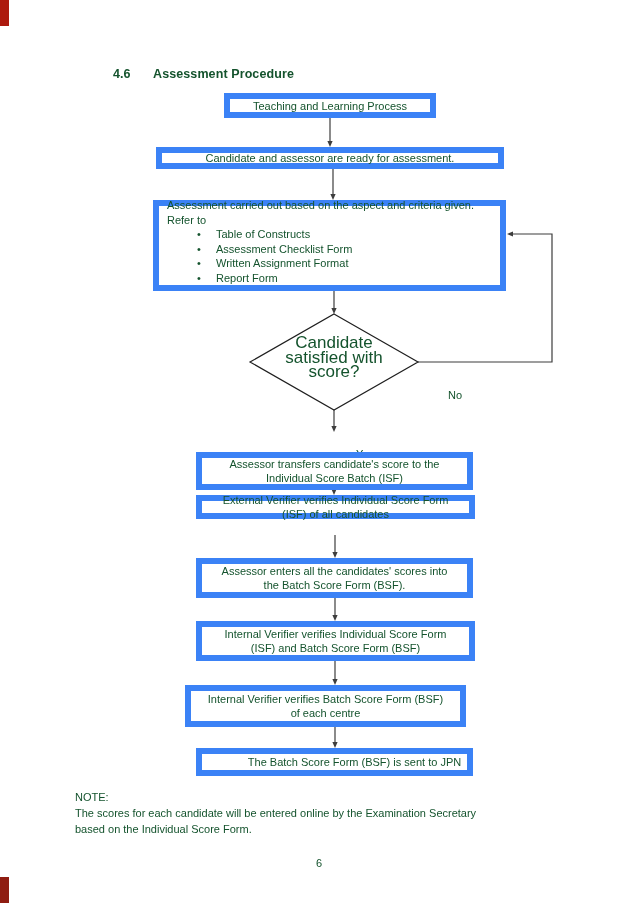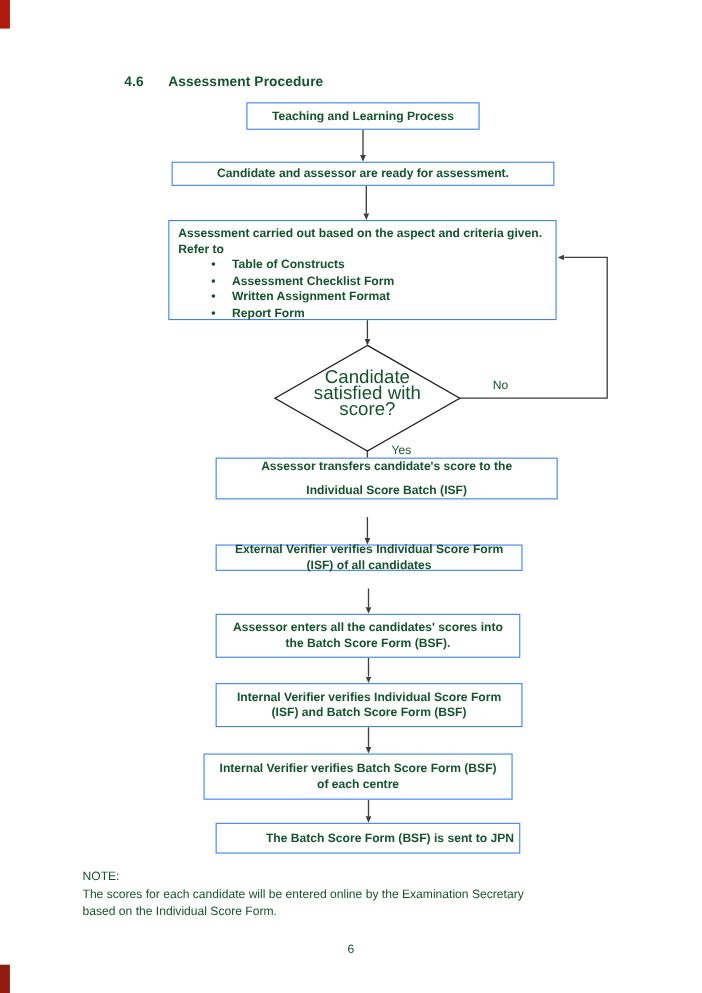--- a/index.html
+++ b/index.html
@@ -12,36 +12,35 @@
     overflow:hidden;
   }
   .edge-mark{position:absolute;left:0;width:9px;height:26px;}
   .edge-mark.top{top:0;background:#ad1a0e;}
   .edge-mark.bottom{top:877px;background:#8f1d12;}
   .heading{position:absolute;top:67px;left:113px;font-size:12.5px;font-weight:bold;letter-spacing:0.1px;}
   .heading .hnum{display:inline-block;width:40px;}
   svg.connectors{position:absolute;left:0;top:0;width:638px;height:903px;pointer-events:none;}
   .fbox{
     position:absolute;
-    border:1px solid #3b82f6;
+    border:6px solid #3b82f6;
     background:#ffffff;
     display:flex;flex-direction:column;align-items:center;justify-content:center;
     font-size:11px;line-height:14px;text-align:center;
     box-sizing:border-box;
-    font-weight:bold;
   }
   .fbox .line{white-space:nowrap;}
   .fbox.refer{align-items:flex-start;justify-content:flex-start;text-align:left;padding:4px 6px 0 8px;line-height:14.5px;}
   .bullet-row{display:flex;padding-left:30px;}
   .bullet-marker{display:inline-block;width:19px;}
   .decision-text{
     position:absolute;left:264px;top:336px;width:140px;
     font-size:17px;line-height:14.5px;text-align:center;
   }
-  .branch-label{position:absolute;font-size:11px;}
+  .branch-label{position:absolute;font-size:11px;margin-top:44px;}
   .branch-label.yes{left:356px;top:404px;}
   .branch-label.no{left:448px;top:345px;}
   .note{position:absolute;left:75px;top:789px;font-size:11px;line-height:16px;display:flex;flex-direction:column;}
   .note .note-label{display:inline-block;width:43px;}
   .page-number{position:absolute;left:0;top:857px;width:100%;text-align:center;font-size:11px;}
 </style>
 </head>
 <body>
 
 <div class="page">
@@ -75,21 +74,21 @@
   </svg>
 
   <div class="fbox" style="left:224px;top:93px;width:212px;height:25px;">
     <div class="line">Teaching and Learning Process</div>
   </div>
 
   <div class="fbox" style="left:156px;top:147px;width:348px;height:22px;">
     <div class="line">Candidate and assessor are ready for assessment.</div>
   </div>
 
-  <div class="fbox refer" style="left:153px;top:200px;width:353px;height:91px;">
+  <div class="fbox refer" style="left:153px;top:200px;width:353px;height:91px;justify-content:flex-end;">
     <div class="line">Assessment carried out based on the aspect and criteria given.</div>
     <div class="line">Refer to</div>
     <div class="bullet-row">
       <span class="bullet-marker">•</span>
       <span class="line">Table of Constructs</span>
     </div>
     <div class="bullet-row">
       <span class="bullet-marker">•</span>
       <span class="line">Assessment Checklist Form</span>
     </div>
@@ -105,21 +104,21 @@
 
   <div class="decision-text">
     <div class="line">Candidate</div>
     <div class="line">satisfied with</div>
     <div class="line">score?</div>
   </div>
 
   <div class="branch-label no">No</div>
   <div class="branch-label yes">Yes</div>
 
-  <div class="fbox" style="left:196px;top:416px;width:311px;height:38px;justify-content:space-between;">
+  <div class="fbox" style="left:196px;top:452px;width:277px;height:38px;">
     <div class="line">Assessor transfers candidate's score to the</div>
     <div class="line">Individual Score Batch (ISF)</div>
   </div>
 
   <div class="fbox" style="left:196px;top:495px;width:279px;height:24px;">
     <div class="line">External Verifier verifies Individual Score Form</div>
     <div class="line">(ISF) of all candidates</div>
   </div>
 
   <div class="fbox" style="left:196px;top:558px;width:277px;height:40px;">

